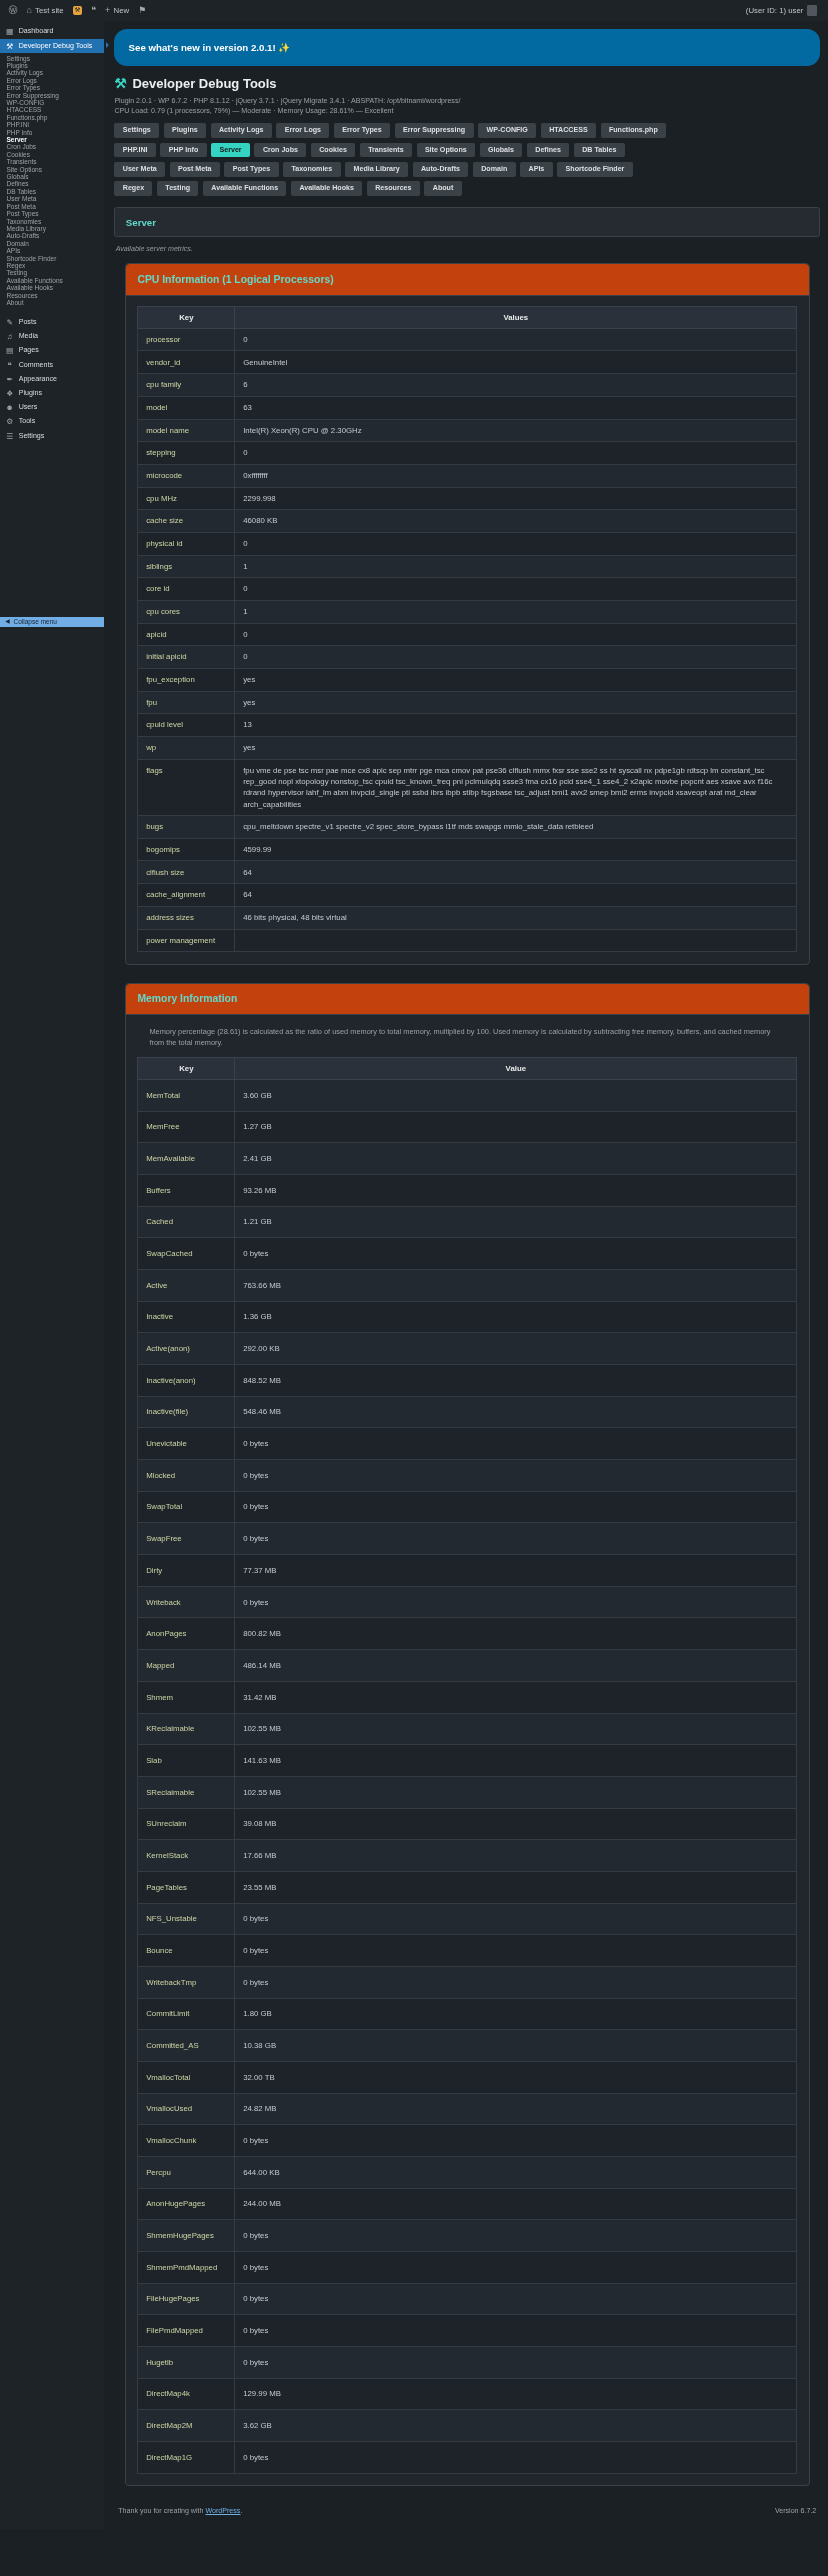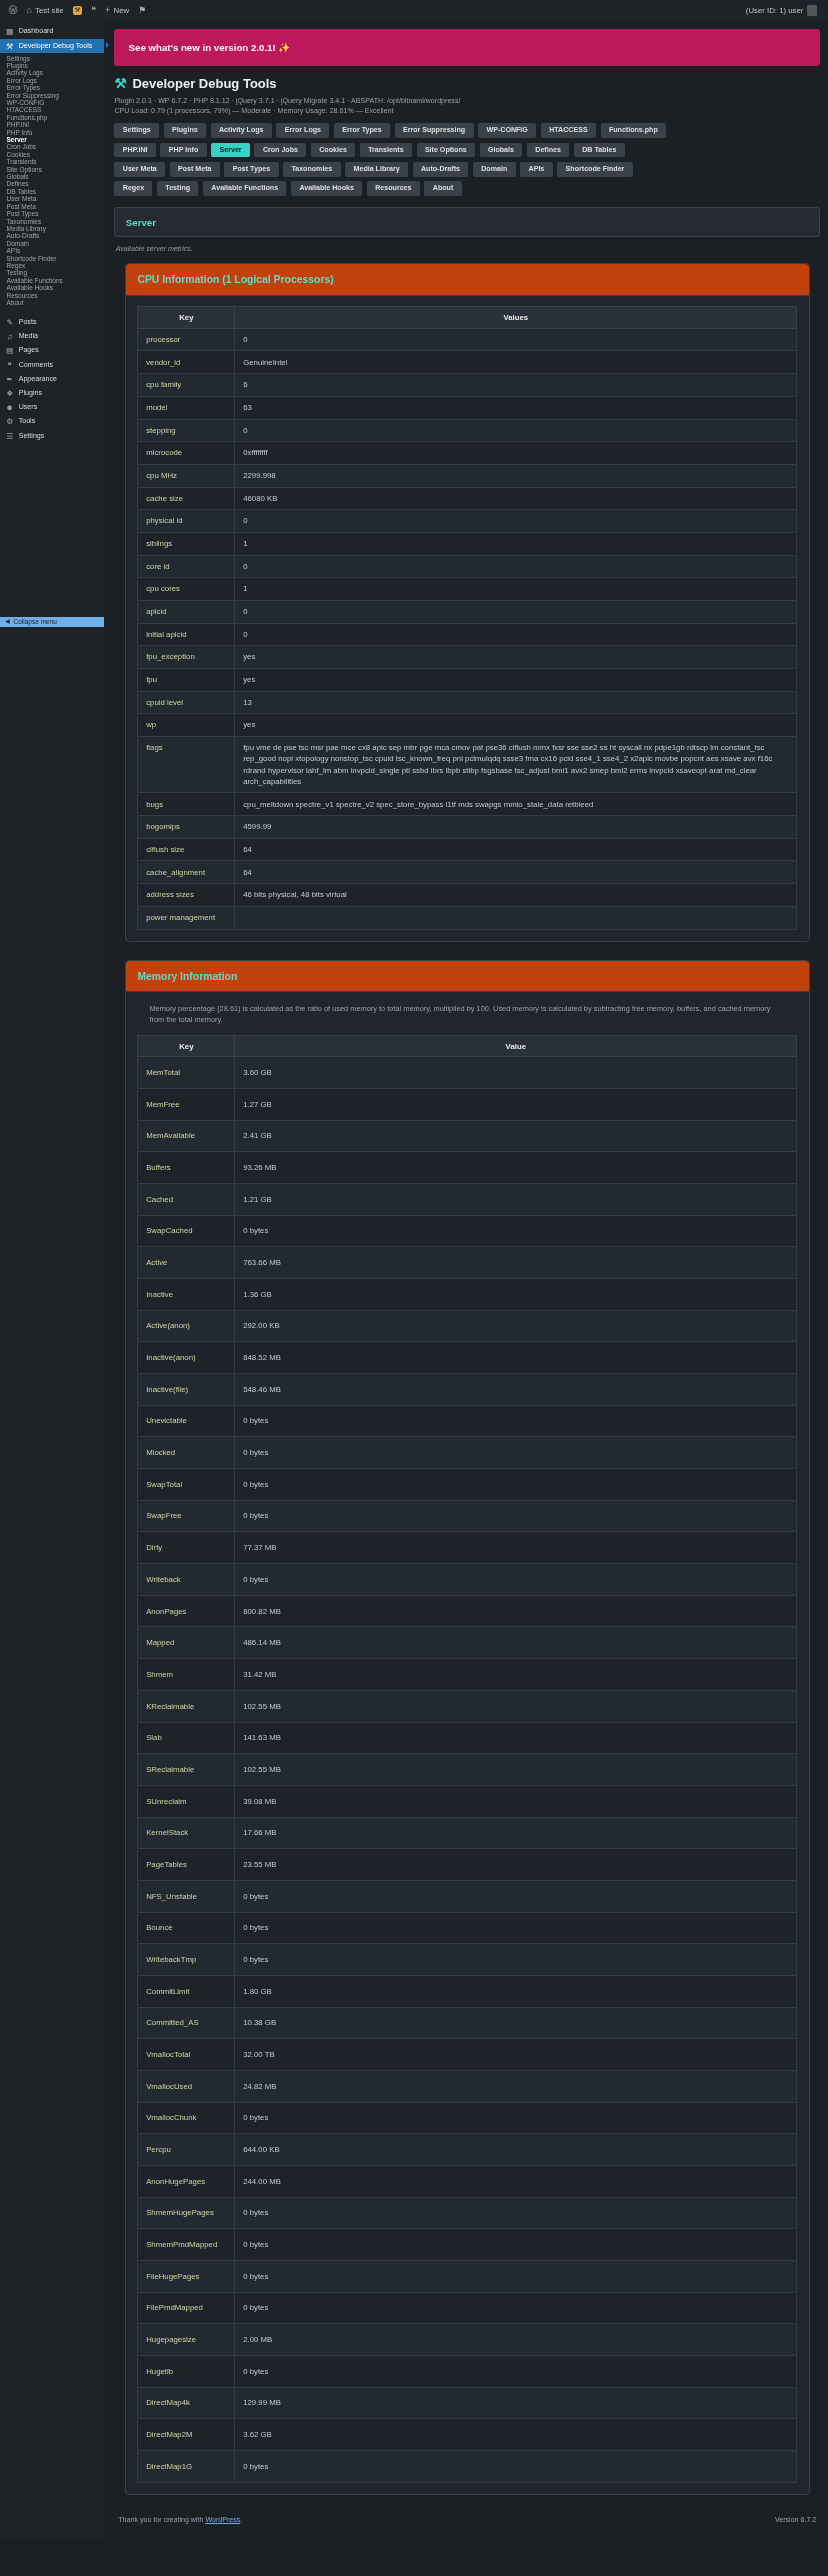--- a/index.html
+++ b/index.html
@@ -41,22 +41,22 @@
   .menu-sep { height:3.9px; }
   .collapse-btn {
     position:absolute; top:596px; left:0; right:0;
     background:#72aee6; color:#16222c; font-size:6.5px; line-height:7.8px;
     display:flex; align-items:center; gap:3.9px; padding:1.3px 5.2px; cursor:pointer;
   }
   .collapse-btn .mi-icon { color:#16222c; font-size:5.8px; flex-basis:auto; width:auto; }
   
   .content { flex:1; min-width:0; padding:7.8px 7.8px 0 10.4px; background:#1b2024; }
   .banner {
-    background:#be185d; color:#fff; font-size:9.7px; font-weight:700;
-    padding:13px 14.2px; border-radius:3px; margin-bottom:10.4px; cursor:pointer;
+    background:#0369a1; color:#fff; font-size:9.7px; font-weight:700;
+    padding:13px 14.2px; border-radius:13px; margin-bottom:10.4px; cursor:pointer;
   }
   .page-title { display:flex; align-items:center; gap:5.8px; font-size:13px; font-weight:700; color:#eceff1; margin:2.6px 0 5.8px; }
   .title-icon { color:#3bd4c4; font-size:13.6px; line-height:1; }
   .meta-line { font-size:7.1px; color:#9aa0a6; margin:1.9px 0; }
   .tabs-wrap { margin:8.4px 0 11.6px; }
   .tab-row { display:flex; gap:4.5px; margin-bottom:4.5px; }
   .tab {
     background:#3a4147; color:#dde0e3; border:none; border-radius:1.9px;
     font-size:7.1px; font-weight:600; line-height:8.4px; padding:3.2px 8.4px;
     font-family:inherit; cursor:pointer; white-space:nowrap;
@@ -408,20 +408,24 @@
               <tr>
                 <td class="k">cpu family</td>
                 <td class="v">6</td>
               </tr>
 
               <tr>
                 <td class="k">model</td>
                 <td class="v">63</td>
               </tr>
 
+              <tr>
+                <td class="k">model name</td>
+                <td class="v">Intel(R) Xeon(R) CPU @ 2.30GHz</td>
+              </tr>
 
               <tr>
                 <td class="k">stepping</td>
                 <td class="v">0</td>
               </tr>
 
               <tr>
                 <td class="k">microcode</td>
                 <td class="v">0xffffffff</td>
               </tr>
@@ -732,24 +736,20 @@
               <tr>
                 <td class="k">FileHugePages</td>
                 <td class="v">0 bytes</td>
               </tr>
 
               <tr>
                 <td class="k">FilePmdMapped</td>
                 <td class="v">0 bytes</td>
               </tr>
 
-              <tr>
-                <td class="k">Hugepagesize</td>
-                <td class="v">2.00 MB</td>
-              </tr>
 
               <tr>
                 <td class="k">Hugetlb</td>
                 <td class="v">0 bytes</td>
               </tr>
 
               <tr>
                 <td class="k">DirectMap4k</td>
                 <td class="v">129.99 MB</td>
               </tr>

